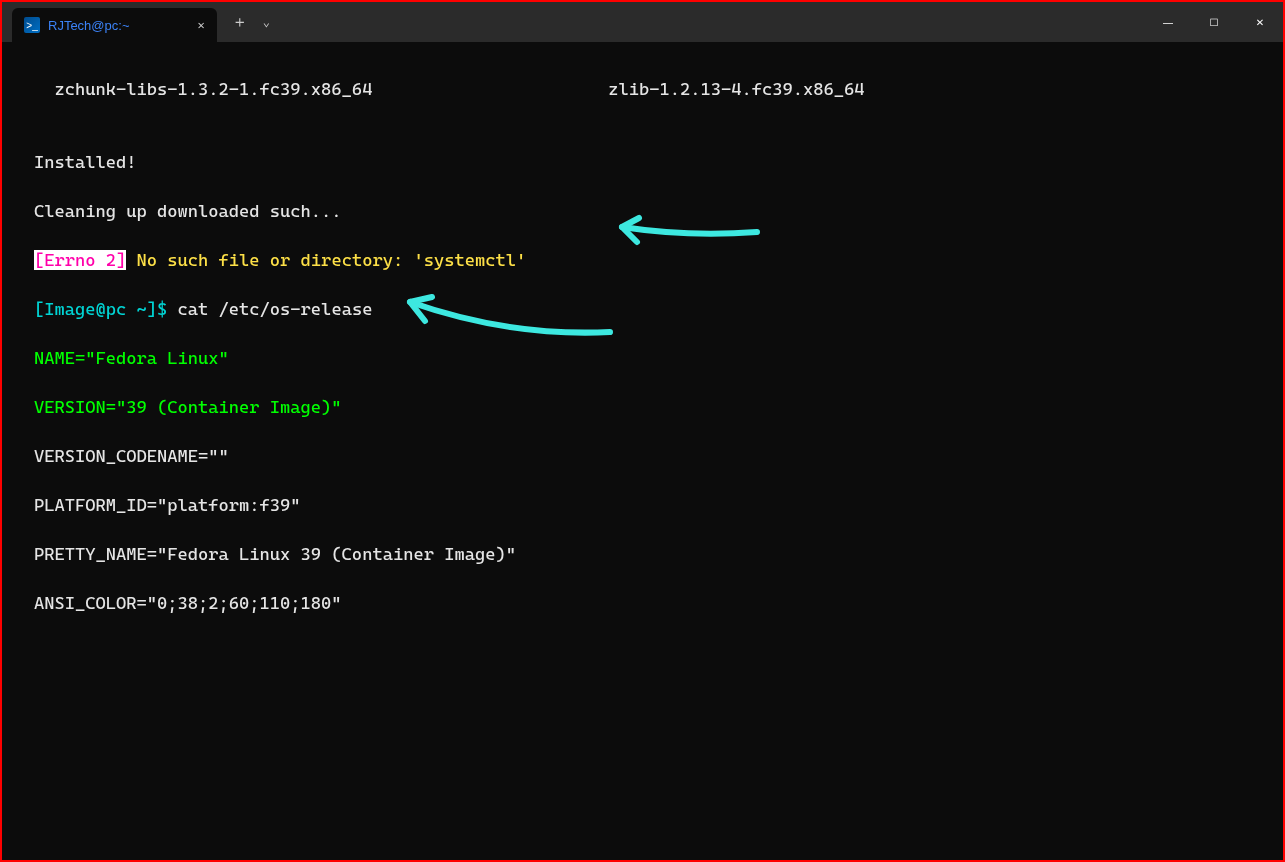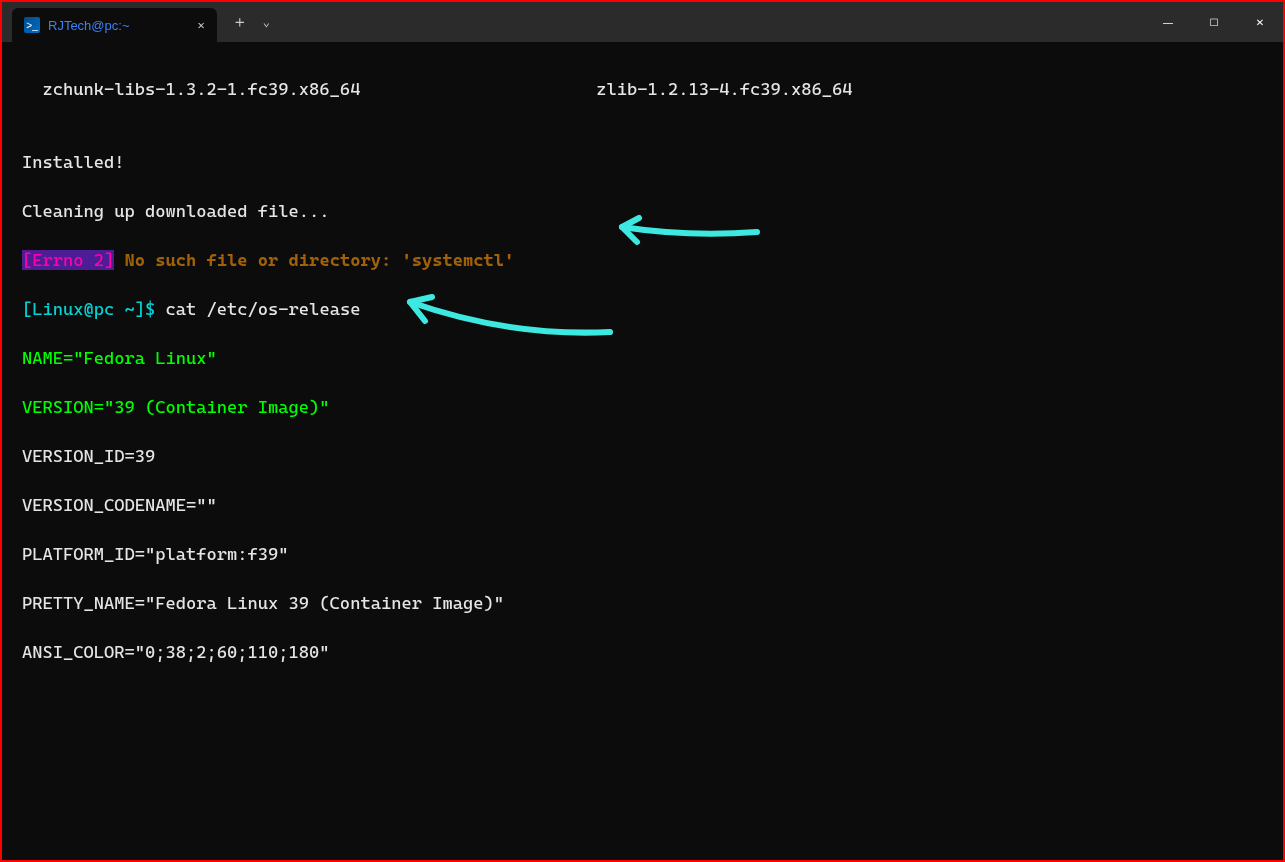--- a/index.html
+++ b/index.html
@@ -87,35 +87,35 @@
       height: 100%;
       display: flex;
       align-items: center;
       justify-content: center;
       color: #fff;
       font-family: "Segoe UI Symbol", sans-serif;
       font-size: 10px;
       cursor: pointer;
     }
     .terminal {
-      padding: 10px 20px;
+      padding: 10px 32px;
       font-family: "Cascadia Mono", "Consolas", monospace;
       font-size: 17.5px;
       line-height: 1.4;
       background: #0c0c0c;
       height: calc(100% - 40px);
       white-space: pre;
       position: relative;
     }
     .line {
       white-space: pre;
     }
     .cyan { color: #00d4d4; }
-    .magenta-bg { background: #4c1d95; color: #ff00aa; }
-    .magenta { color: #a16207; font-weight: bold; }
+    .magenta-bg { background: #ffffff; color: #ff00aa; }
+    .magenta { color: #fde047; }
     .green { color: #00ff00; }
     .white { color: #e5e5e5; }
     
     .arrow1 {
       position: absolute;
       top: 170px;
       left: 605px;
       pointer-events: none;
     }
     .arrow2 {
@@ -142,26 +142,25 @@
     <div class="window-btn">—</div>
     <div class="window-btn">☐</div>
     <div class="window-btn">✕</div>
   </div>
 </div>
 
 <div class="terminal">
 <div class="line white"><span>  zchunk-libs-1.3.2-1.fc39.x86_64</span><span>                       </span><span>zlib-1.2.13-4.fc39.x86_64</span></div>
 <div class="line white"></div>
 <div class="line white">Installed!</div>
-<div class="line white">Cleaning up downloaded file...</div>
+<div class="line white">Cleaning up downloaded such...</div>
 <div class="line"><span class="magenta-bg">[Errno 2]</span><span class="magenta"> No such file or directory: 'systemctl'</span></div>
-<div class="line"><span class="cyan">[Linux@pc ~]$</span><span class="white"> cat /etc/os-release</span></div>
+<div class="line"><span class="cyan">[Image@pc ~]$</span><span class="white"> cat /etc/os-release</span></div>
 <div class="line green">NAME="Fedora Linux"</div>
 <div class="line green">VERSION="39 (Container Image)"</div>
-<div class="line white">VERSION_ID=39</div>
 <div class="line white">VERSION_CODENAME=""</div>
 <div class="line white">PLATFORM_ID="platform:f39"</div>
 <div class="line white">PRETTY_NAME="Fedora Linux 39 (Container Image)"</div>
 <div class="line white">ANSI_COLOR="0;38;2;60;110;180"</div>
 
 
 
 
 
 

